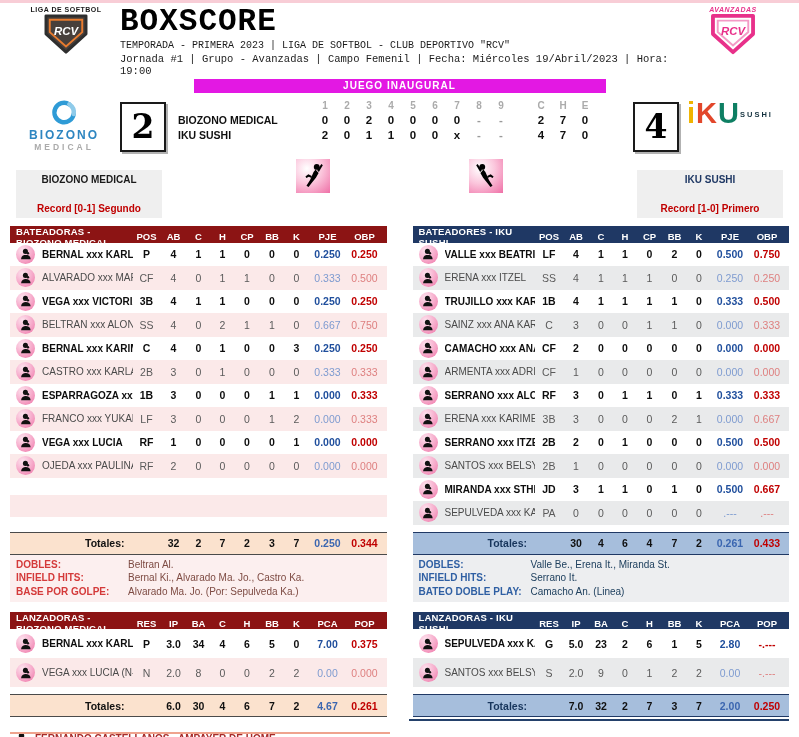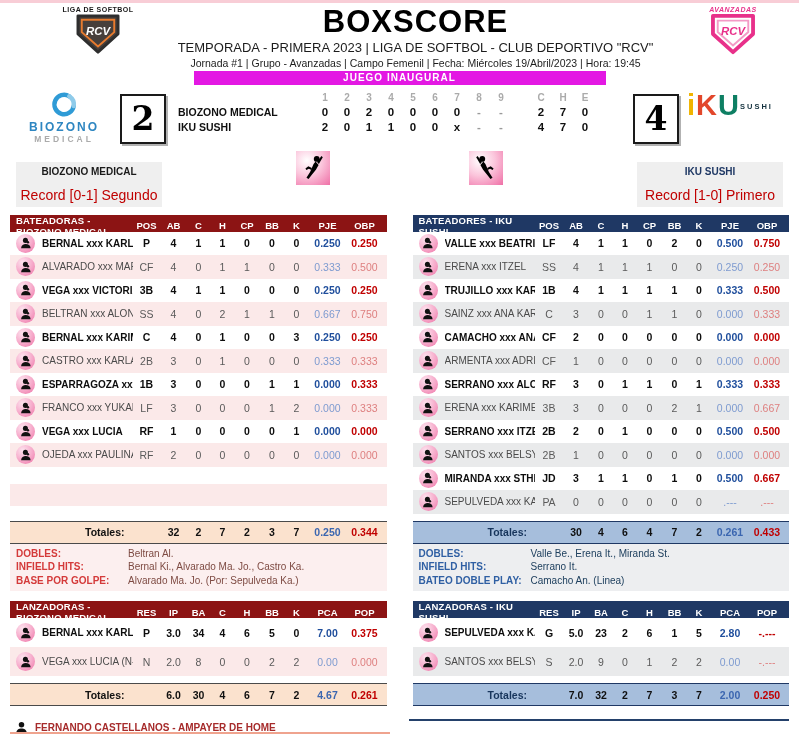--- a/index.html
+++ b/index.html
@@ -1,25 +1,25 @@
 <!DOCTYPE html>
 <html><head>
 <meta charset="utf-8">
 <style>
   html,body{margin:0;padding:0;background:#fff;}
   .page{width:799px;height:737px;position:relative;background:#fff;overflow:hidden;
         font-family:"Liberation Sans",sans-serif;border-top:3px solid #F8CDD6;box-sizing:border-box;}
   
-  .hdr{display:flex;align-items:flex-start;padding:3px 12px 0;margin-left:32px;}
+  .hdr{display:flex;align-items:flex-start;padding:3px 12px 0;}
   .hdr-logo{width:108px;display:flex;flex-direction:column;align-items:center;}
   .logo-cap{font-size:7px;font-weight:bold;color:#1a1a1a;letter-spacing:.5px;}
   .logo-cap.pink{color:#E8308A;font-style:italic;}
-  .hdr-center{flex:1;text-align:center;}
+  .hdr-center{flex:1;text-align:left;font-family:Liberation Mono, monospace;}
   .title{font-size:31px;font-weight:bold;color:#000;letter-spacing:1px;line-height:1.02;}
-  .sub1{font-size:13px;color:#1c1c1c;margin-top:2px;}
+  .sub1{font-size:10px;color:#1c1c1c;margin-top:2px;}
   .sub2{font-size:10.5px;color:#1c1c1c;margin-top:2px;}
   .banner{width:412px;margin:2px auto 0;background:#E318E3;color:#fff;font-weight:bold;
           font-size:10px;letter-spacing:1px;text-align:center;padding:1px 0 2px;}
   
   .scorewrap{display:flex;align-items:flex-start;padding:4px 16px 0;gap:8px;}
   .biologo{width:96px;display:flex;flex-direction:column;align-items:center;margin-top:2px;}
   .bio-word{font-size:12px;font-weight:bold;color:#2E86C1;letter-spacing:2px;line-height:1;}
   .bio-sub{font-size:8.5px;font-weight:bold;color:#ABABAB;letter-spacing:3px;margin-top:1px;}
   .scorebox{width:42px;height:46px;background:#fff;border:2px solid #1a1a1a;box-shadow:2px 2px 0 rgba(0,0,0,.3);
             display:flex;align-items:center;justify-content:center;margin-top:5px;
@@ -33,21 +33,21 @@
   .dim{color:#9a9a9a;}
   .ikulogo{width:96px;display:flex;flex-direction:row;align-items:center;margin-top:2px;}
   .iku-word{font-size:29px;font-weight:900;letter-spacing:1px;line-height:1;}
   .iku-i{color:#F0B400;} .iku-k{color:#E2472B;} .iku-u{color:#0E7F63;}
   .iku-sub{font-size:7.5px;font-weight:bold;color:#15323F;letter-spacing:2px;margin-top:2px;}
   
   .decis{display:flex;align-items:flex-start;padding:5px 16px 2px;}
   .teambox{width:142px;background:#EFEFEF;text-align:center;padding:4px 2px;margin-top:13px;}
   .tname{font-size:10px;font-weight:bold;color:#1a1a1a;}
   .tname.blue{color:#1F3864;}
-  .trec{font-size:14px;font-weight:normal;color:#C00000;margin-top:10px;}
+  .trec{font-size:10px;font-weight:bold;color:#C00000;margin-top:18px;}
   .pitcher-ico{width:34px;height:34px;flex:0 0 auto;margin:2px 6px 0;
                background:radial-gradient(circle at 32% 28%,#ffffff 0%,#FBC6DC 45%,#EF6FA6 100%);
                display:flex;align-items:center;justify-content:center;}
   .decblock{width:152px;}
   .decblock.right{text-align:right;}
   .declabel{border:1.5px solid #333;background:#fff;font-size:9.5px;font-weight:bold;color:#1a1a1a;
             padding:1px 5px;width:116px;box-sizing:border-box;}
   .decblock.right .declabel{margin-left:auto;text-align:right;}
   .decname{font-size:10.5px;font-weight:bold;margin-top:2px;color:#8C1414;}
   .decname.blue{color:#1F3864;}
@@ -110,21 +110,21 @@
       <div class="logo-cap">LIGA DE SOFTBOL</div>
       <svg width="46" height="42" viewBox="0 0 48 44">
         <polygon points="3,3 45,3 45,22 24,41 3,22" fill="#473F3B" stroke="#2E2E2E" stroke-width="3" stroke-linejoin="round"></polygon>
         <polygon points="7,7 41,7 41,20 24,35 7,20" fill="none" stroke="#E87B2E" stroke-width="2"></polygon>
         <text x="24" y="23" text-anchor="middle" font-size="12" font-weight="bold" font-style="italic" fill="#ffffff">RCV</text>
       </svg>
     </div>
     <div class="hdr-center">
       <div class="title">BOXSCORE</div>
       <div class="sub1">TEMPORADA - PRIMERA 2023 | LIGA DE SOFTBOL - CLUB DEPORTIVO "RCV"</div>
-      <div class="sub2">Jornada #1 | Grupo - Avanzadas | Campo Femenil | Fecha: Miércoles 19/Abril/2023 | Hora: 19:45</div>
+      <div class="sub2">Jornada #1 | Grupo - Avanzadas | Campo Femenil | Fecha: Miércoles 19/Abril/2023 | Hora: 19:00</div>
     </div>
     <div class="hdr-logo">
       <div class="logo-cap pink">AVANZADAS</div>
       <svg width="46" height="42" viewBox="0 0 48 44">
         <polygon points="3,3 45,3 45,22 24,41 3,22" fill="#ffffff" stroke="#E8308A" stroke-width="4" stroke-linejoin="round"></polygon>
         <polygon points="8,8 40,8 40,20 24,34 8,20" fill="none" stroke="#F39BC6" stroke-width="2"></polygon>
         <text x="24" y="23" text-anchor="middle" font-size="12" font-weight="bold" font-style="italic" fill="#E8308A">RCV</text>
       </svg>
     </div>
   </div>

